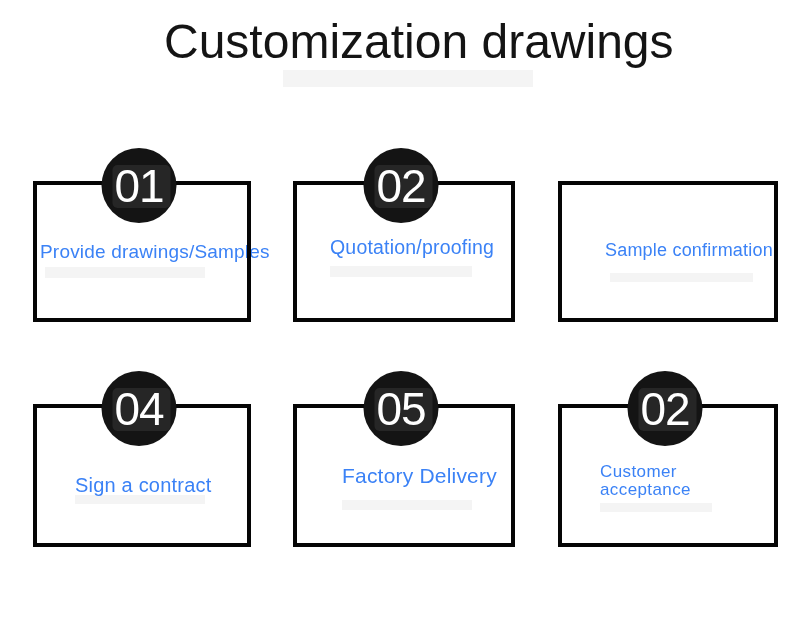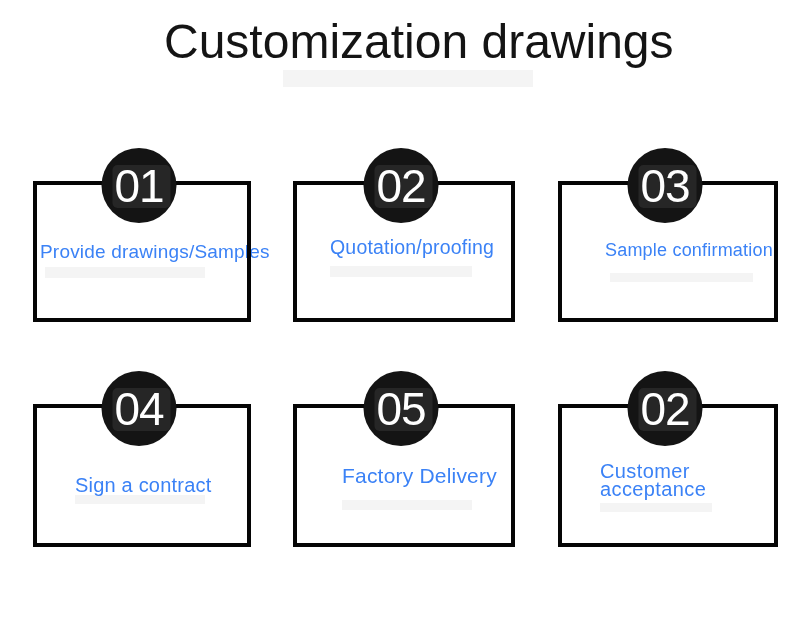--- a/index.html
+++ b/index.html
@@ -99,21 +99,21 @@
     color: #3b82f6;
     line-height: 1.1;
   }
   .c1 .label { left: 7px;  top: 61px; font-size: 19px;   letter-spacing: 0.2px; }
   .c2 .label { left: 37px; top: 56px; font-size: 19.5px; letter-spacing: 0.2px; }
   .c3 .label { left: 47px; top: 60px; font-size: 18px;   letter-spacing: 0.2px; }
   .c4 .label { left: 42px; top: 70px; font-size: 20px;   letter-spacing: 0.2px; }
   .c5 .label { left: 49px; top: 60px; font-size: 21px;   letter-spacing: 0.2px; }
   .c6 .label {
     left: 42px; top: 59px;
-    font-size: 20px;
+    font-size: 17px;
     letter-spacing: 0.4px;
     white-space: normal;
     width: 120px;
     line-height: 17.5px;
   }
 
   
   .c1 .wm-card { left: 12px; top: 86px; width: 160px; height: 11px; }
   .c2 .wm-card { left: 37px; top: 85px; width: 142px; height: 11px; }
   .c3 .wm-card { left: 52px; top: 92px; width: 143px; height: 9px; }
@@ -146,24 +146,20 @@
     <div class="badge">
       <span class="shine"></span>
       <span class="num">02</span>
     </div>
   </div>
 
   <div class="card row1 c3">
     <div class="wm wm-card"></div>
     <div class="label">Sample confirmation</div>
     <div class="frame"></div>
-    <div class="badge">
-      <span class="shine"></span>
-      <span class="num">03</span>
-    </div>
   </div>
 
   <div class="card row2 c4">
     <div class="wm wm-card"></div>
     <div class="label">Sign a contract</div>
     <div class="frame"></div>
     <div class="badge">
       <span class="shine"></span>
       <span class="num">04</span>
     </div>

